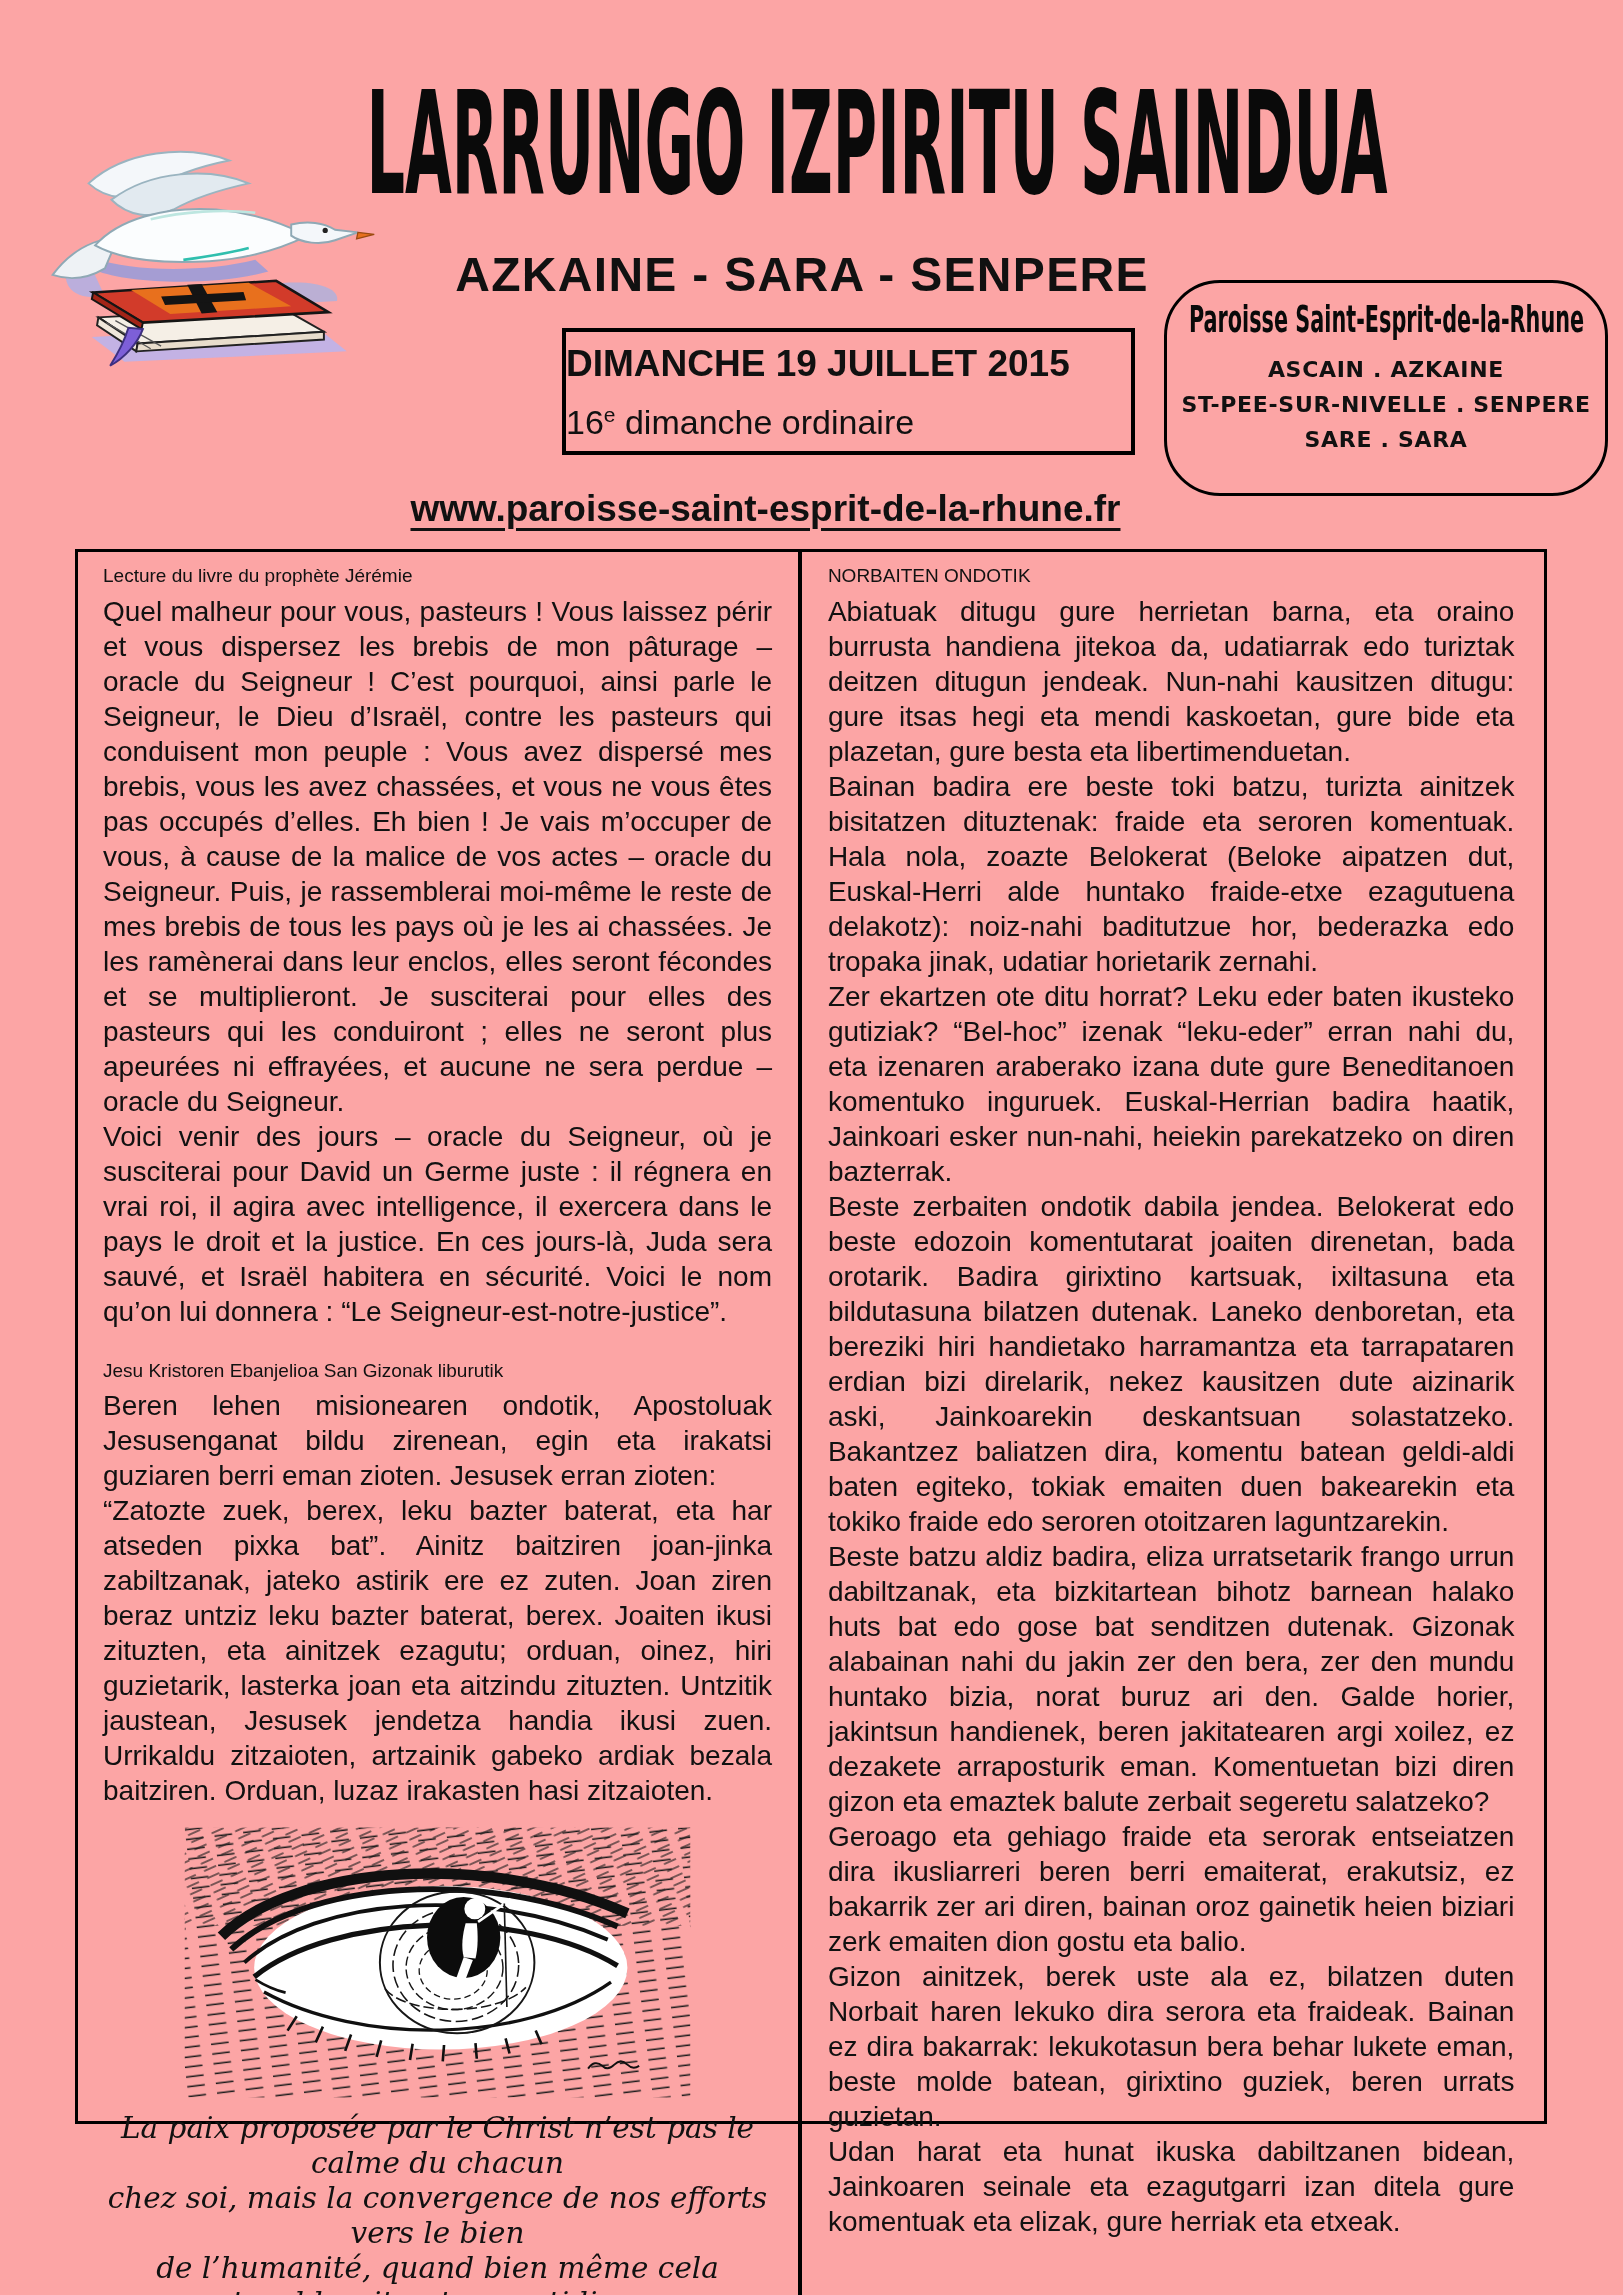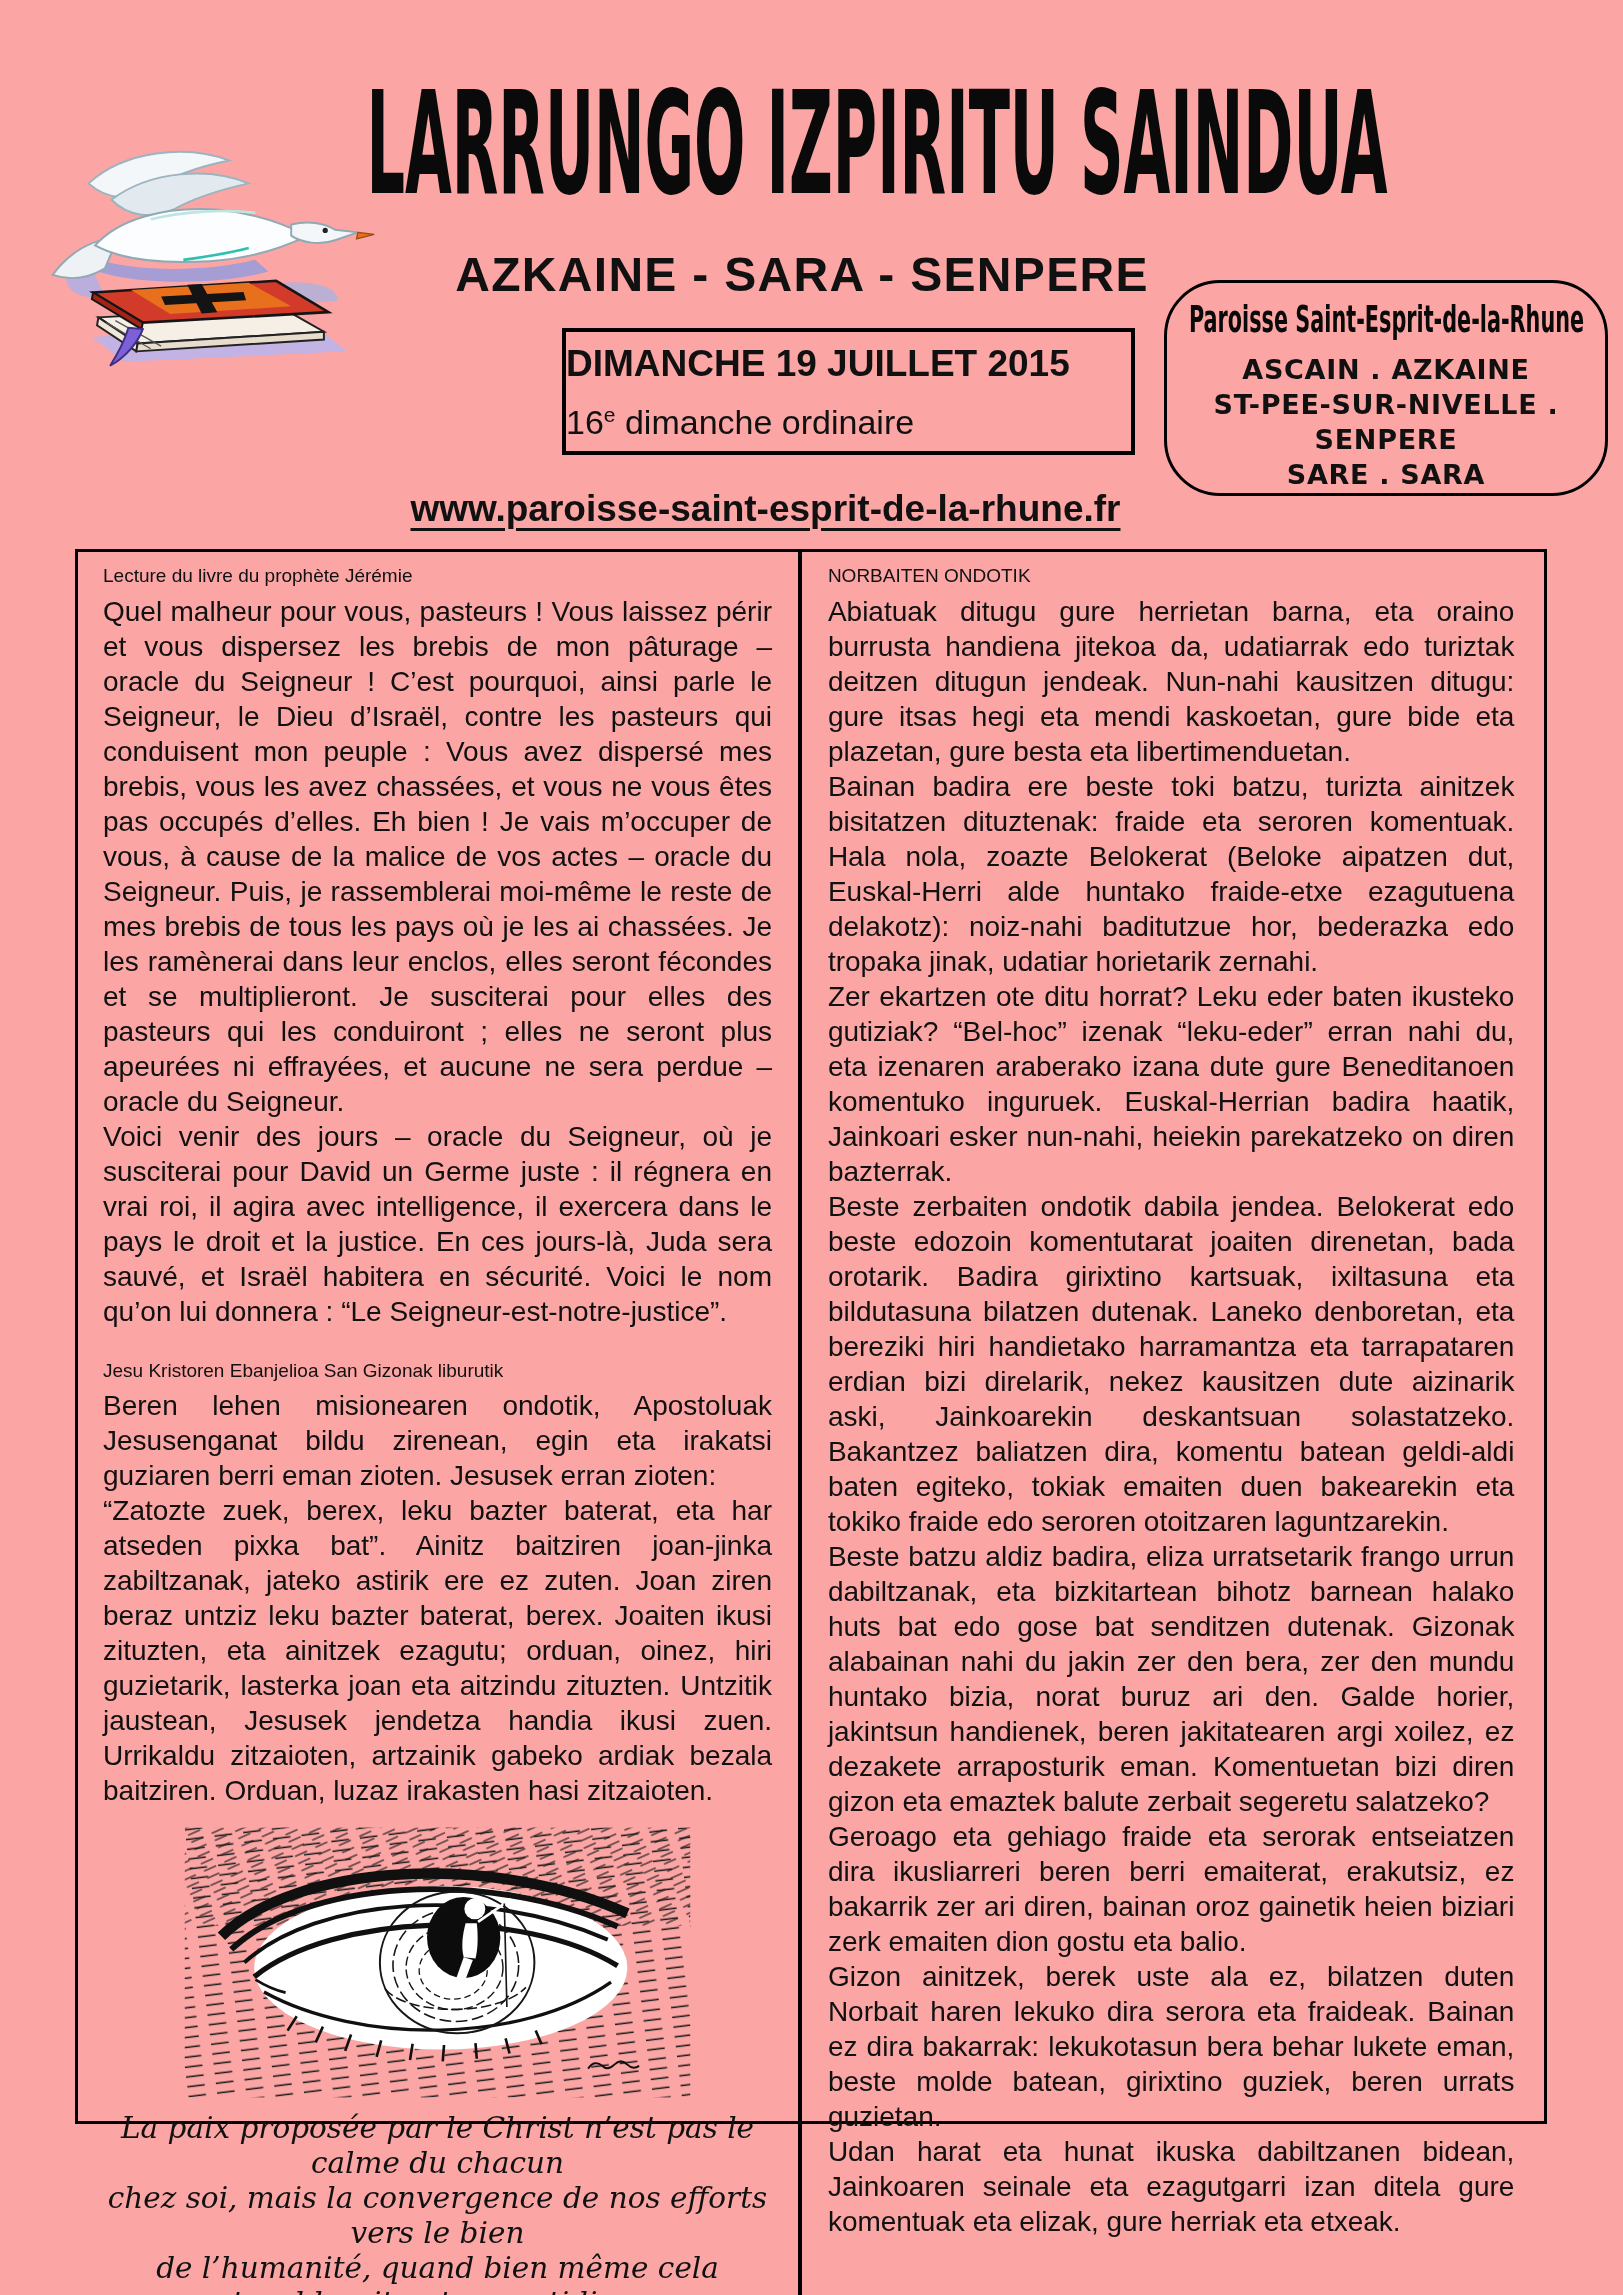--- a/index.html
+++ b/index.html
@@ -50,21 +50,21 @@
     box-sizing:border-box;
     text-align:center;
     padding-top:6.5px;
   }
   .parish-name-svg text{
     font-family:"DejaVu Sans",sans-serif;
     font-weight:800;font-size:57px;fill:#0a0a0a;
   }
   .parish-town{
     font-family:"DejaVu Sans",sans-serif;
-    font-size:27px;font-weight:800;
+    font-size:22px;font-weight:800;
     line-height:35px;letter-spacing:0.7px;
   }
   
   .content-box{
     position:absolute;left:75px;top:549px;width:1472px;height:1575px;
     border:3.9px solid #000;
     box-sizing:border-box;
     display:grid;
     grid-template-columns:720px 3.9px 740px;
   }

